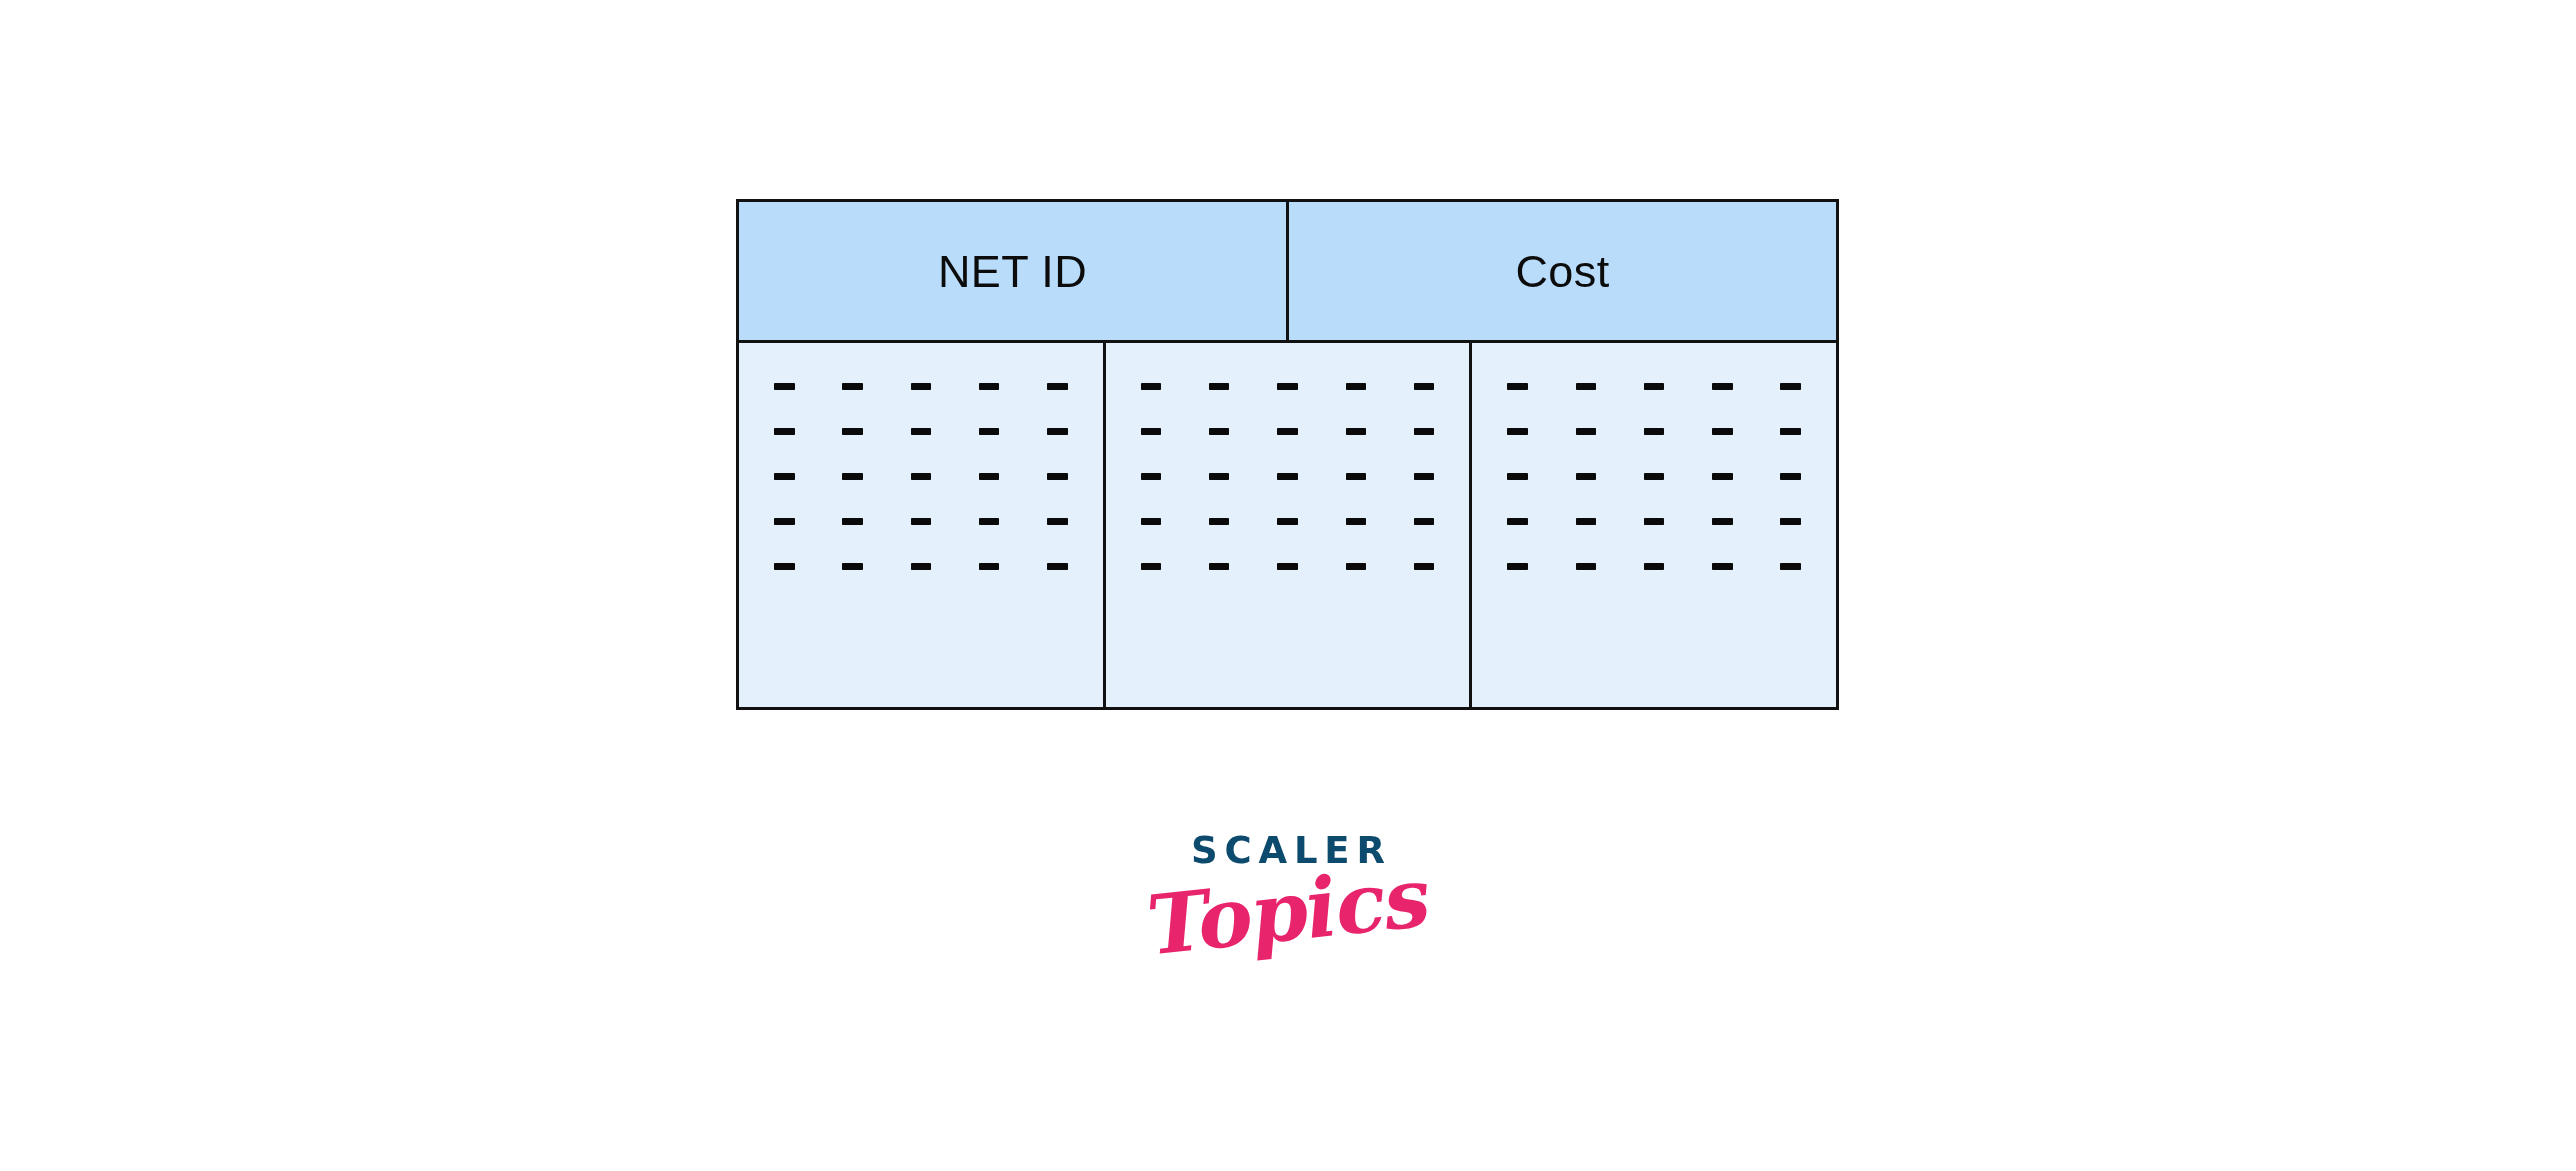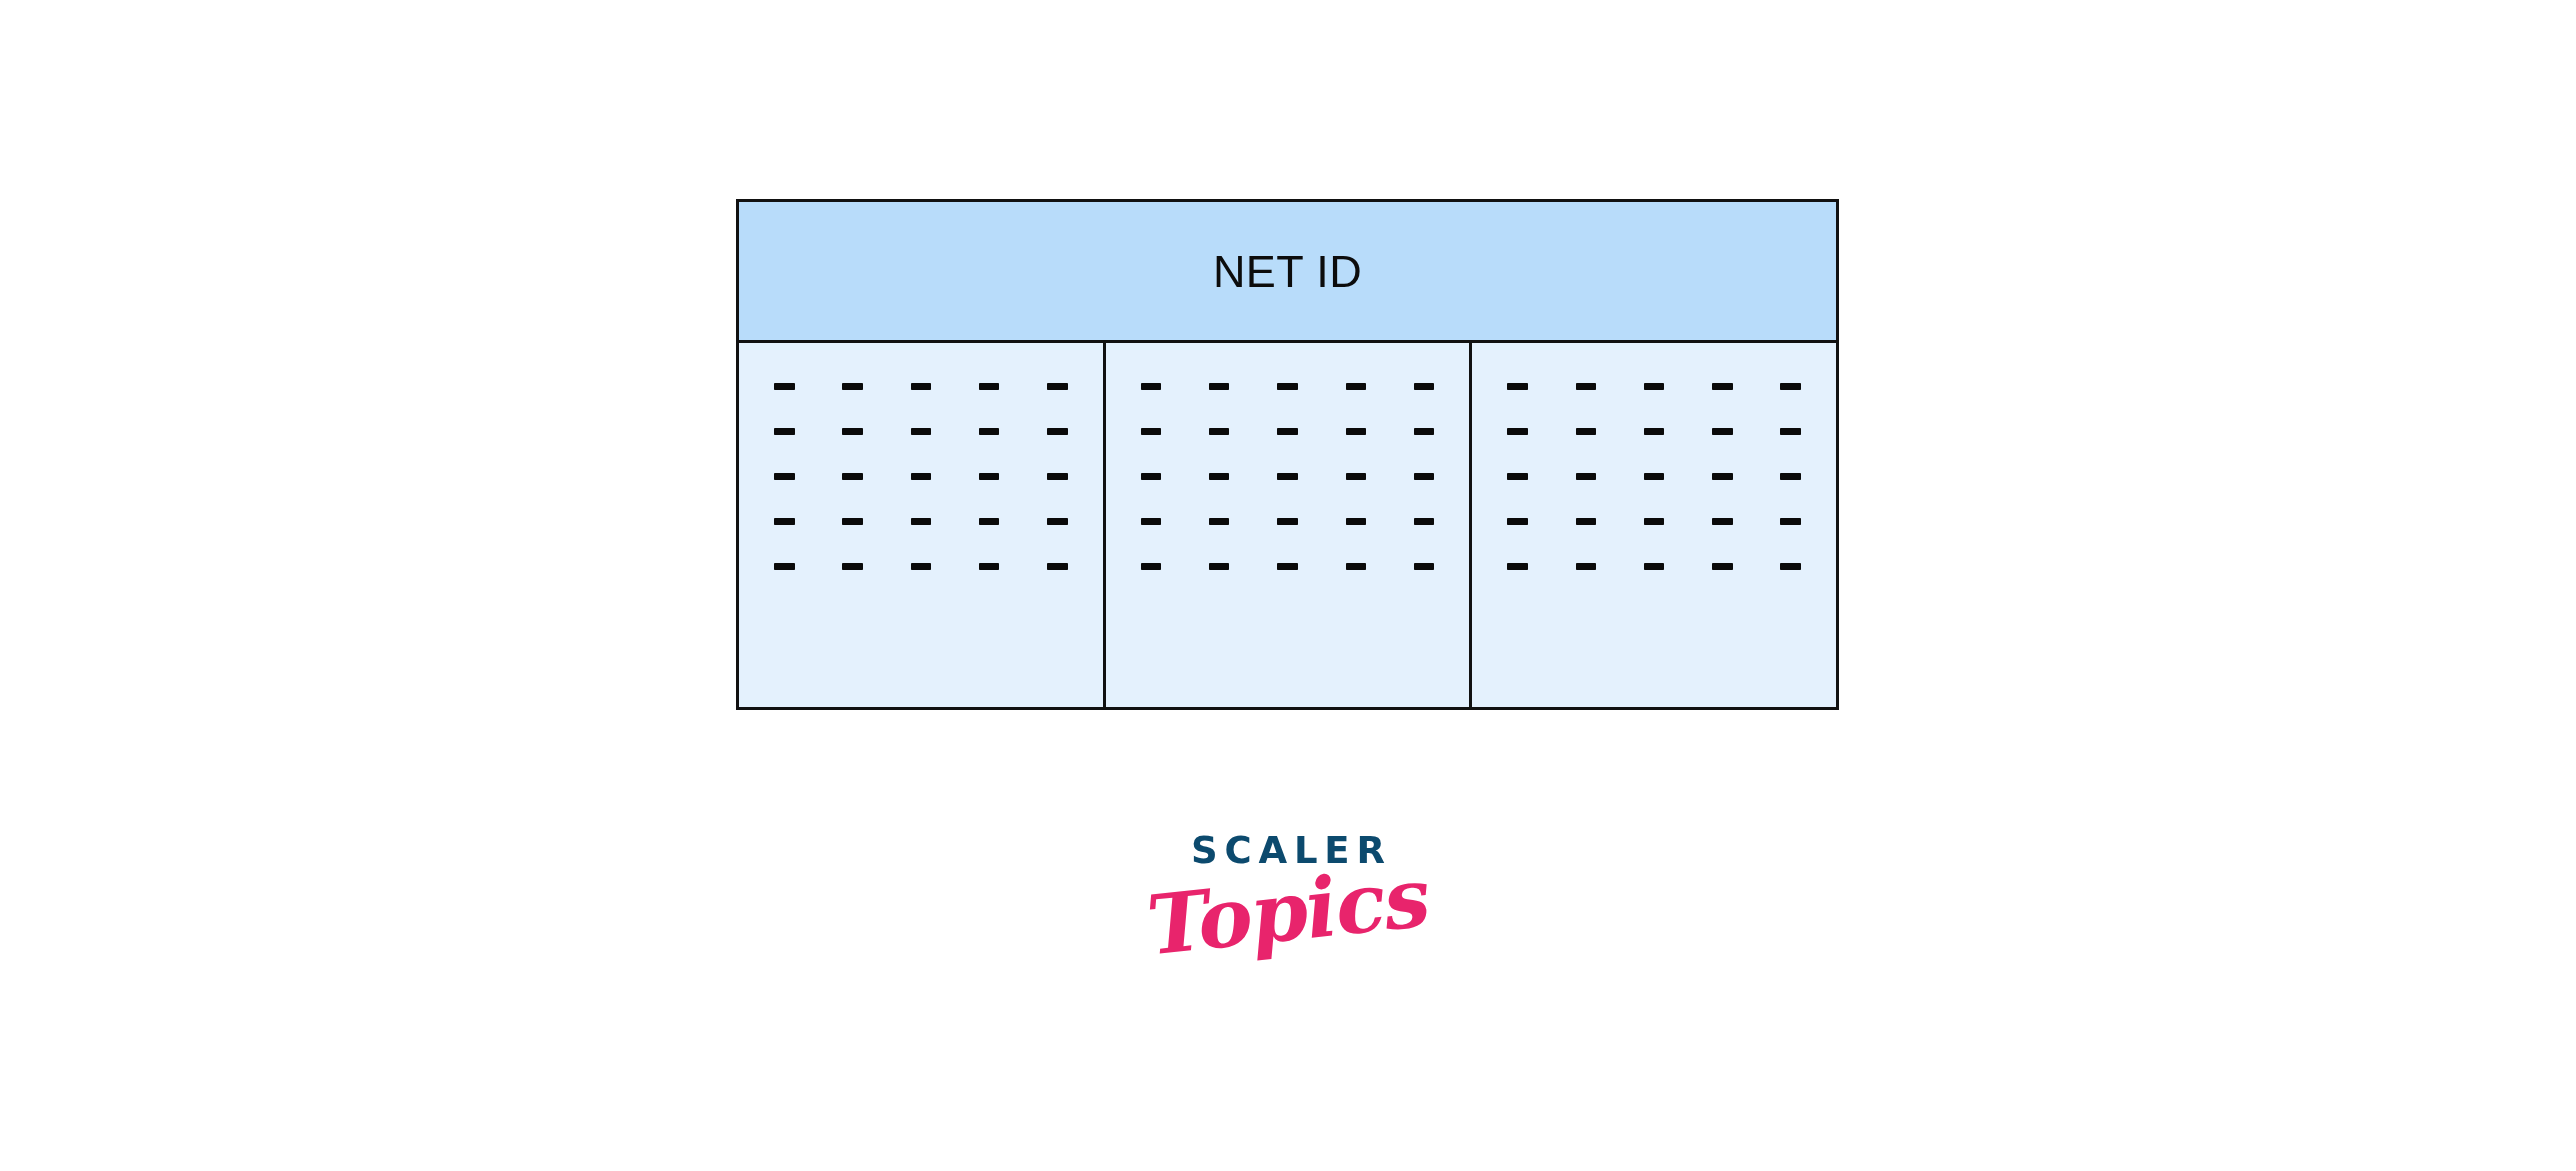--- a/index.html
+++ b/index.html
@@ -138,20 +138,23 @@
 <body>
 
 <div id="canvas">
 
   <div id="routing-table">
 
     <div class="table-header-row">
       <div class="header-cell">
         <span>NET ID</span>
       </div>
+      <div class="header-cell">
+        <span>Cost</span>
+      </div>
     </div>
 
     <div class="table-body-row">
       <div class="body-cell">
         <div class="dash-grid">
             <div class="dash-row">
               <span class="dash-mark"></span>
               <span class="dash-mark"></span>
               <span class="dash-mark"></span>
               <span class="dash-mark"></span>

